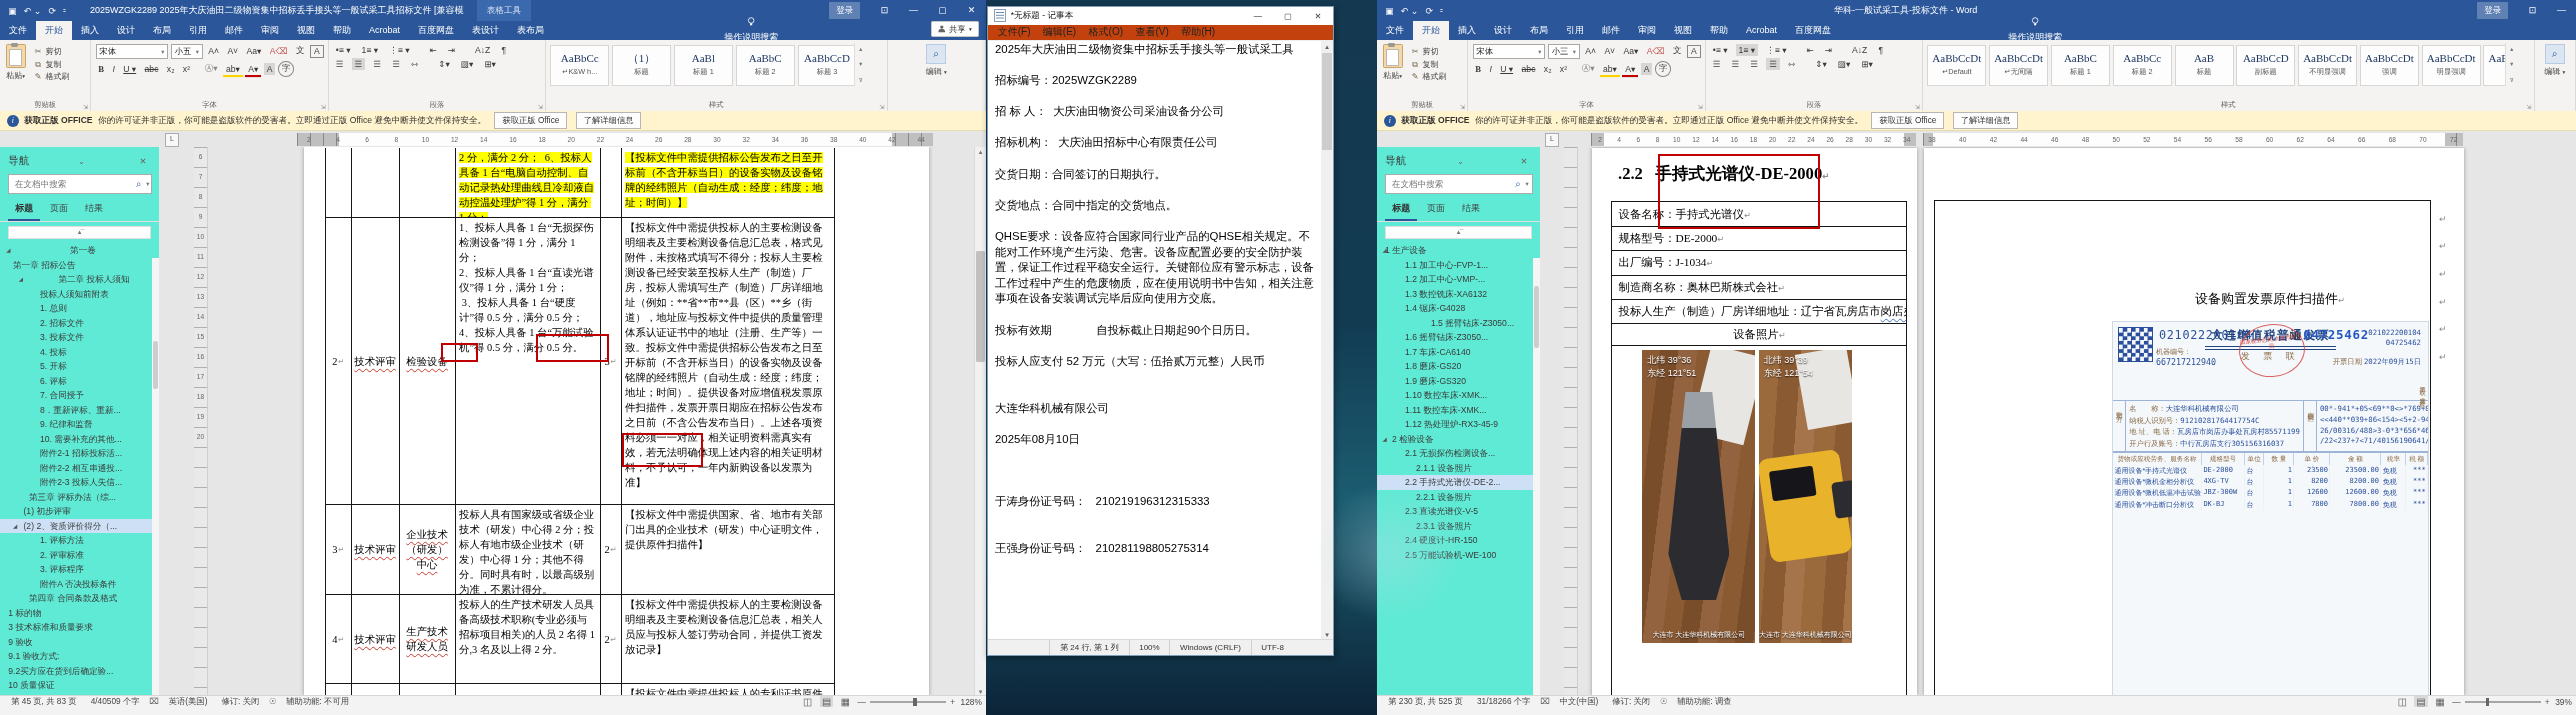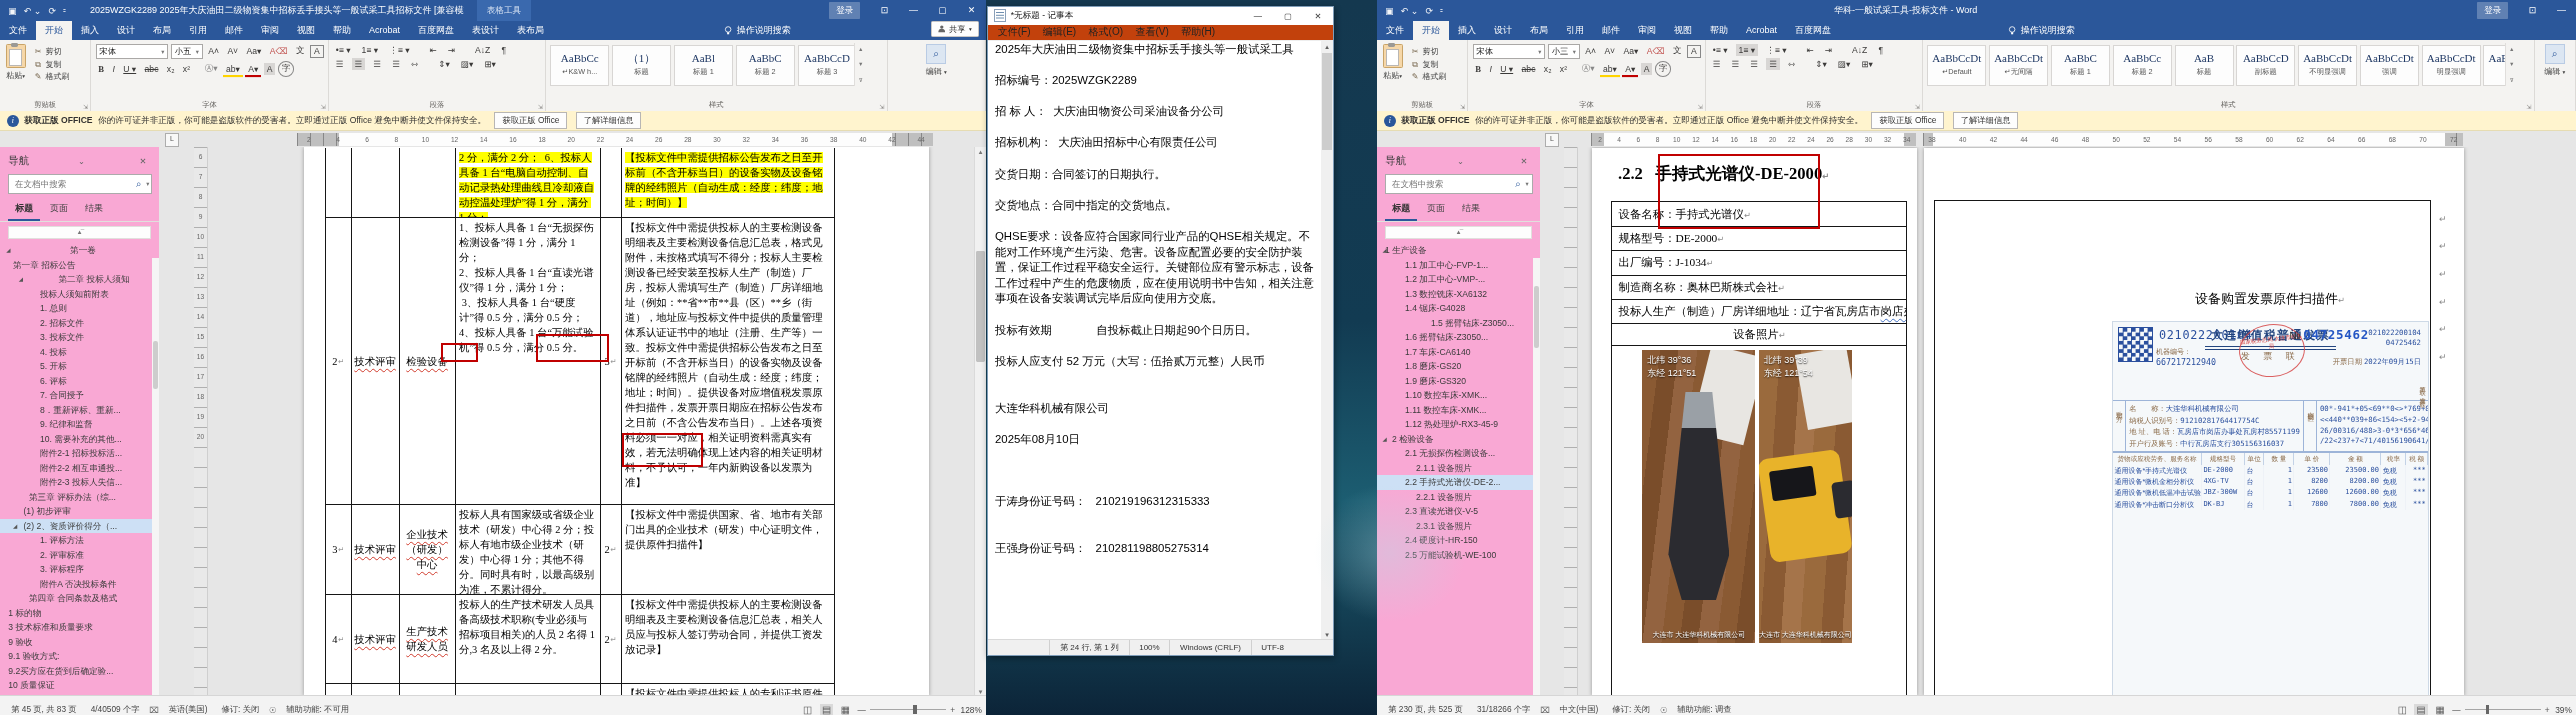--- a/index.html
+++ b/index.html
@@ -14,21 +14,21 @@
   .qat{display:flex;align-items:center;gap:7px;padding:0 8.3px;color:#fff;font-size:9px;}
   .qat span{opacity:.95;}
   .wtitle{position:absolute;white-space:nowrap;overflow:hidden;}
   .ctxtab{position:absolute;top:0;height:21px;line-height:21px;padding:0 9.7px;background:#3a69ae;color:#dce6f5;font-size:8.6px;}
   .winbtns{position:absolute;right:0;top:0;height:21px;display:flex;align-items:center;}
   .signin{background:rgba(255,255,255,.25);padding:2.1px 7px;margin-right:9.7px;font-size:8.6px;border-radius:0.7px;}
   .wbtn{width:29px;text-align:center;font-size:9px;color:#fff;line-height:21px;}
   .tabrow{height:19.4px;background:#2b579a;display:flex;align-items:flex-end;position:relative;}
   .rtab{color:#fff;font-size:9px;padding:3.5px 9px;line-height:12.5px;}
   .rtab.active{background:#f4f3f1;color:#2b579a;}
-  .searchtab{color:#fff;font-size:9px;display:flex;align-items:center;gap:4.2px;padding:3.5px 8.3px;}
+  .searchtab{color:#fff;font-size:9px;display:flex;align-items:center;gap:4.2px;padding:3.5px 8.3px;flex-direction:column;}
   .sharebtn{position:absolute;right:7px;bottom:2.1px;background:#fdfdfd;border:0.7px solid #c8c6c4;color:#333;
     font-size:8.3px;padding:1.4px 6.2px;border-radius:1.4px;display:flex;align-items:center;gap:3.5px;}
   .ribbon{height:71px;background:#f4f3f1;border-bottom:0.7px solid #d2d0ce;display:flex;overflow:hidden;}
   .rgroup{padding:2.8px 4.2px 0 4.2px;border-right:0.7px solid #dcdad7;position:relative;flex:none;}
   .glabel{position:absolute;bottom:1.4px;left:0;right:0;text-align:center;font-size:7.3px;color:#696764;}
   .glabel .dl{position:absolute;right:2.1px;bottom:0;font-size:6.2px;color:#8a8886;}
   .pastecol{display:inline-block;text-align:center;vertical-align:top;margin:1.4px 4.2px 0 1.4px;font-size:8px;color:#444;}
   .pasteicon{width:18px;height:22px;margin:0 auto 1.4px auto;background:#f6d7a8;border:0.7px solid #c9a468;border-radius:1.4px;position:relative;}
   .pasteicon::before{content:"";position:absolute;left:2.8px;top:3.5px;width:11px;height:15px;background:#fff;border:0.7px solid #b9b7b5;}
   .pasteicon::after{content:"";position:absolute;left:4.8px;top:-2.1px;width:7px;height:3.5px;background:#9b9995;border-radius:1.4px;}
@@ -61,31 +61,31 @@
   .tabsel{position:absolute;width:11.8px;height:11.8px;background:#f8f8f8;border:0.7px solid #adadad;top:2.1px;color:#555;font-size:7px;line-height:10.4px;text-align:center;}
   .hruler{position:absolute;top:2.1px;height:12.5px;background:#bfbfbf;
     background-image:repeating-linear-gradient(90deg,rgba(90,90,90,.55) 0 0.7px,transparent 0.7px 13px);}
   .hruler .white{position:absolute;top:0;bottom:0;background:#fdfdfd;}
   .rnums{position:absolute;top:0;bottom:0;display:flex;justify-content:space-between;align-items:center;}
   .rnums span{font-size:6.6px;color:#666;width:9.7px;text-align:center;}
   .vruler{position:absolute;width:13px;background:#e9e9e9;border-right:0.7px solid #cfcfcf;
     background-image:repeating-linear-gradient(180deg,rgba(120,120,120,.5) 0 0.7px,transparent 0.7px 20px);}
   .vruler span{display:block;height:20px;font-size:6.6px;color:#666;text-align:center;line-height:20px;}
   .statusbar{position:absolute;left:0;right:0;bottom:0;height:18.7px;background:#f3f3f3;border-top:0.7px solid #d6d6d6;
-    display:flex;align-items:flex-end;font-size:8.3px;color:#444;padding:0 4.2px;}
+    display:flex;align-items:flex-start;font-size:8.3px;color:#444;padding:0 4.2px;}
   .stitem{padding:0 7px;white-space:nowrap;}
   .sticon{font-size:8.3px;color:#555;padding:0 2.8px;}
   .stright{margin-left:auto;display:flex;align-items:center;gap:5.5px;}
   .viewic{font-size:9.7px;color:#555;padding:0 2.1px;}
   .viewic.sel{background:#dadada;}
   .zslider{display:flex;align-items:center;gap:4.2px;color:#555;}
   .ztrack{width:76px;height:1.4px;background:#a6a6a6;position:relative;}
   .zthumb{position:absolute;top:-3.5px;width:3.5px;height:8.3px;background:#666;}
   
-  .navpane{position:absolute;background:#f9a8d4;border-right:0.7px solid #c8c6c4;overflow:hidden;}
+  .navpane{position:absolute;background:#5eead4;border-right:0.7px solid #c8c6c4;overflow:hidden;}
   .navhead{display:flex;align-items:center;padding:7px 7px 4.2px 8.3px;font-size:10.4px;color:#3b3b3b;}
   .navhead .sp{margin-left:auto;color:#666;font-size:8.3px;padding:0 5.5px;}
   .navsearch{margin:1.4px 7px 5.5px 8.3px;border:0.7px solid #ababab;display:flex;align-items:center;height:18px;background:#fff;}
   .navsearch input{border:0;outline:0;flex:1;font-size:8.6px;padding:0 5.5px;color:#333;font-family:inherit;background:transparent;}
   .navsearch .mag{color:#2b579a;font-size:9.7px;padding:0 4.8px;}
   .navtabs{display:flex;gap:2.8px;padding:0 8.3px;border-bottom:0.7px solid #e1dfdd;font-size:9px;color:#444;}
   .navtab{padding:2.8px 7px 4.2px 7px;}
   .navtab.on{font-weight:bold;border-bottom:2.1px solid #2b579a;color:#333;}
   .navtop{height:11px;margin:4.2px 8.3px;background:#fdfdfd;border:0.7px solid #e1dfdd;text-align:center;font-size:6.2px;color:#777;line-height:9.7px;}
   .navlist{overflow:hidden;position:relative;}

